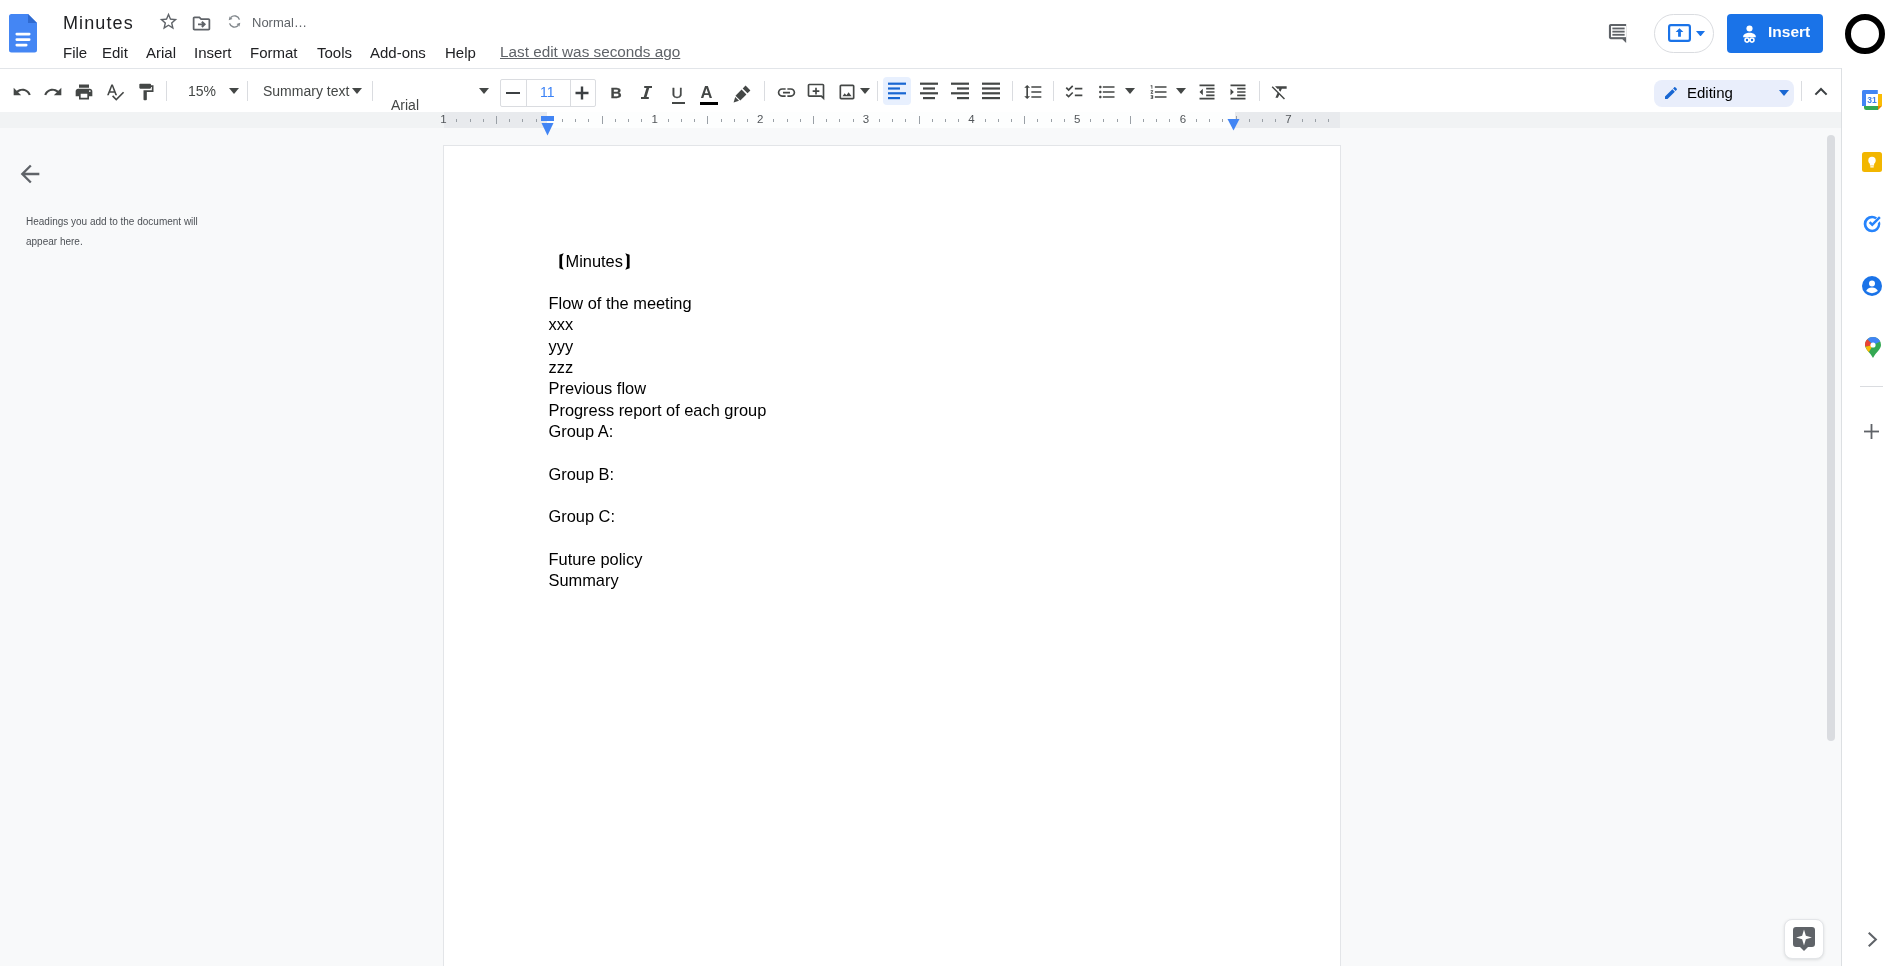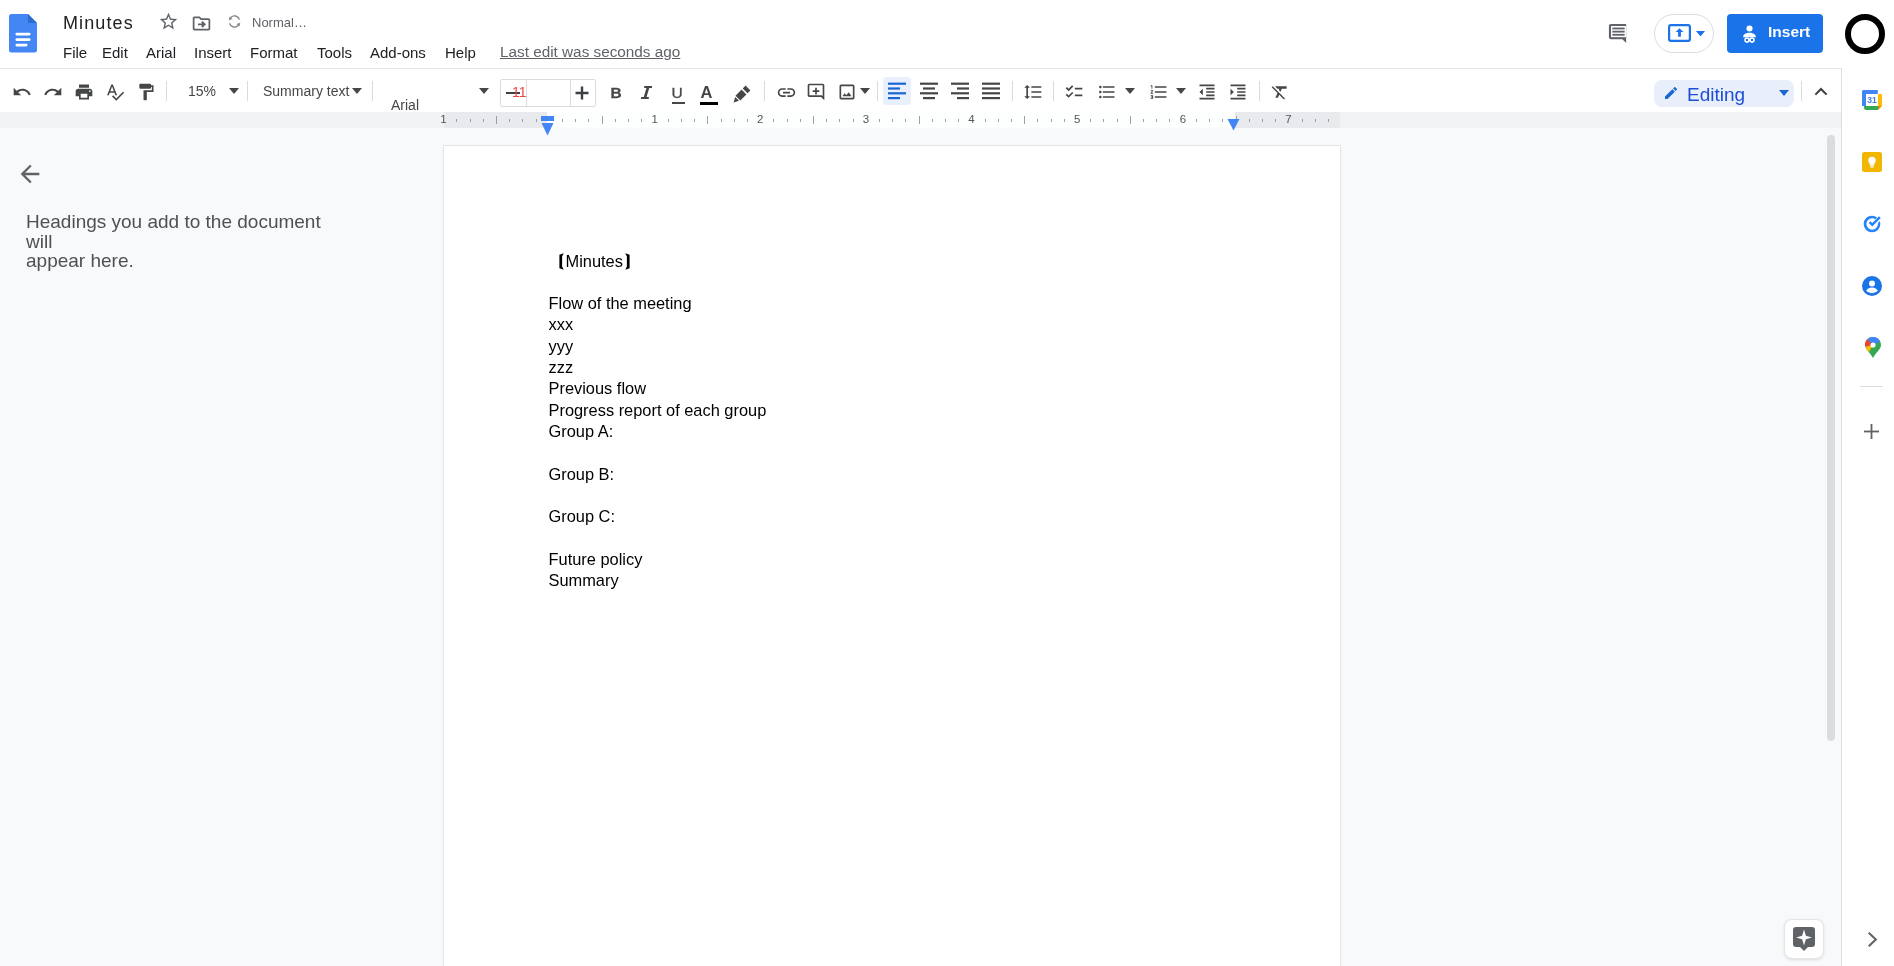--- a/index.html
+++ b/index.html
@@ -26,21 +26,21 @@
   #ruler { position:absolute; left:0; top:112px; width:1841px; height:16px; background:#f1f3f4; z-index:5; }
   .rmargin { position:absolute; top:0; height:16px; background:#e8eaed; }
   .rnum { position:absolute; top:1px; font-size:11.5px; color:#52565a; }
   .rtick { position:absolute; background:#9aa0a6; width:1px; }
   .rtick.s { top:7px; height:3px; }
   .rtick.m { top:4px; height:8px; }
 
   
   #main { position:absolute; left:0; top:128px; width:1894px; height:838px; background:#f8f9fa; }
   #page { position:absolute; left:443px; top:17px; width:898px; height:830px; background:#fff; border:1px solid #e3e5e8; border-bottom:none; }
-  #outline-text { position:absolute; left:26px; top:84px; width:300px; font-size:19px; line-height:19.5px; color:#4d5156; }
+  #outline-text { position:absolute; left:26px; top:84px; width:300px; font-size:10px; line-height:19.5px; color:#4d5156; }
   #doc { position:absolute; left:548.5px; top:122.5px; font-size:16.4px; line-height:21.33px; color:#000; white-space:pre; }
 
   
   #sbthumb { position:absolute; left:1827px; top:135px; width:8px; height:606px; background:#dadce0; border-radius:4px; }
 
   
   #sidebar { position:absolute; left:1842px; top:68px; width:52px; height:898px; background:#fff; }
   #sidebar-line { position:absolute; left:1841px; top:68px; width:1px; height:898px; background:#dde0e3; }
 </style>
 </head>
@@ -154,21 +154,21 @@
     <div class="tsep" style="left:372px"></div>
     <div class="tbtxt" style="left:391px; top:28px">Arial</div>
     <svg class="ico" style="left:479px; top:19px" width="10" height="6" viewBox="0 0 10 6" fill="#444746">
         <path d="M0 0 h10 l-5 6 z"></path>
       </svg>
 
     <div class="abs" style="left:499.5px; top:10px; width:96px; height:28px; border:1px solid #dadce0; border-radius:2px; background:#fff"></div>
     <div class="abs" style="left:525.5px; top:10px; width:1px; height:28px; background:#dadce0"></div>
     <div class="abs" style="left:569.5px; top:10px; width:1px; height:28px; background:#dadce0"></div>
     <div class="abs" style="left:505.5px; top:22.6px; width:14px; height:2.6px; background:#3c4043"></div>
-    <div class="tbtxt" style="left:512px; top:14.5px; color:#ef4444">11</div>
+    <div class="tbtxt" style="left:540px; top:14.5px; color:#3b82f6">11</div>
     <svg class="ico" style="left:575px; top:17px" width="14" height="14" viewBox="0 0 14 14">
         <path d="M5.8 0.5 h2.4 v5.3 h5.3 v2.4 h-5.3 v5.3 h-2.4 v-5.3 h-5.3 v-2.4 h5.3 z" fill="#3c4043"></path>
       </svg>
 
     <div class="abs" style="left:610.5px; top:15.2px; font-size:15.5px; font-weight:bold; color:#444746; -webkit-text-stroke:0.3px #444746">B</div>
     <svg class="ico" style="left:641px; top:85px; top:17.2px" width="11" height="13" viewBox="0 0 11 13">
       <path d="M3.2 0 H11 V2.1 H8.25 L5.55 10.9 H7.8 V13 H0 V10.9 H2.75 L5.45 2.1 H3.2 Z" fill="#444746"></path>
     </svg>
     <div class="abs" style="left:671.5px; top:14.8px; font-size:15.5px; color:#444746; -webkit-text-stroke:0.3px #444746">U</div>
     <div class="abs" style="left:672px; top:32.5px; width:13px; height:2px; background:#444746"></div>
@@ -267,21 +267,21 @@
     <div class="tsep" style="left:1259px"></div>
 
     <svg class="ico" style="left:1270px; top:13px" width="20" height="20" viewBox="0 0 24 24" fill="#444746">
       <path d="M3.27 5L2 6.27l6.97 6.97L6.5 19h3l1.57-3.66L16.73 21 18 19.73 3.55 5.27 3.27 5zM6 5v.18L8.82 8h2.4l-.72 1.68 2.1 2.1L14.21 8H20V5H6z"></path>
     </svg>
 
     <div class="abs" style="left:1654px; top:79px; width:140px; height:27px; background:#e9eefb; border-radius:8px; top:11px"></div>
     <svg class="ico" style="left:1663px; top:16px" width="16" height="16" viewBox="0 0 24 24" fill="#1967d2">
       <path d="M3 17.25V21h3.75L17.81 9.94l-3.75-3.75L3 17.25zM20.71 7.04c.39-.39.39-1.02 0-1.41l-2.34-2.34c-.39-.39-1.02-.39-1.41 0l-1.83 1.83 3.75 3.75 1.83-1.83z"></path>
     </svg>
-    <div class="abs" style="left:1687px; top:15px; font-size:19px; color:#1d4ed8">Editing</div>
+    <div class="abs" style="left:1687px; top:15px; font-size:15px; color:#000000">Editing</div>
     <svg class="ico" style="left:1779px; top:20.5px" width="10" height="6" viewBox="0 0 10 6" fill="#1967d2">
         <path d="M0 0 h10 l-5 6 z"></path>
       </svg>
     <div class="tsep" style="left:1801px"></div>
     <svg class="ico" style="left:1812px; top:14px" width="18" height="18" viewBox="0 0 24 24" fill="none" stroke="#3c4043" stroke-width="2.8">
         <path d="M4.5 15.5 l7.5-7.5 7.5 7.5"></path>
       </svg>
   </div>
 
   <div id="ruler">

